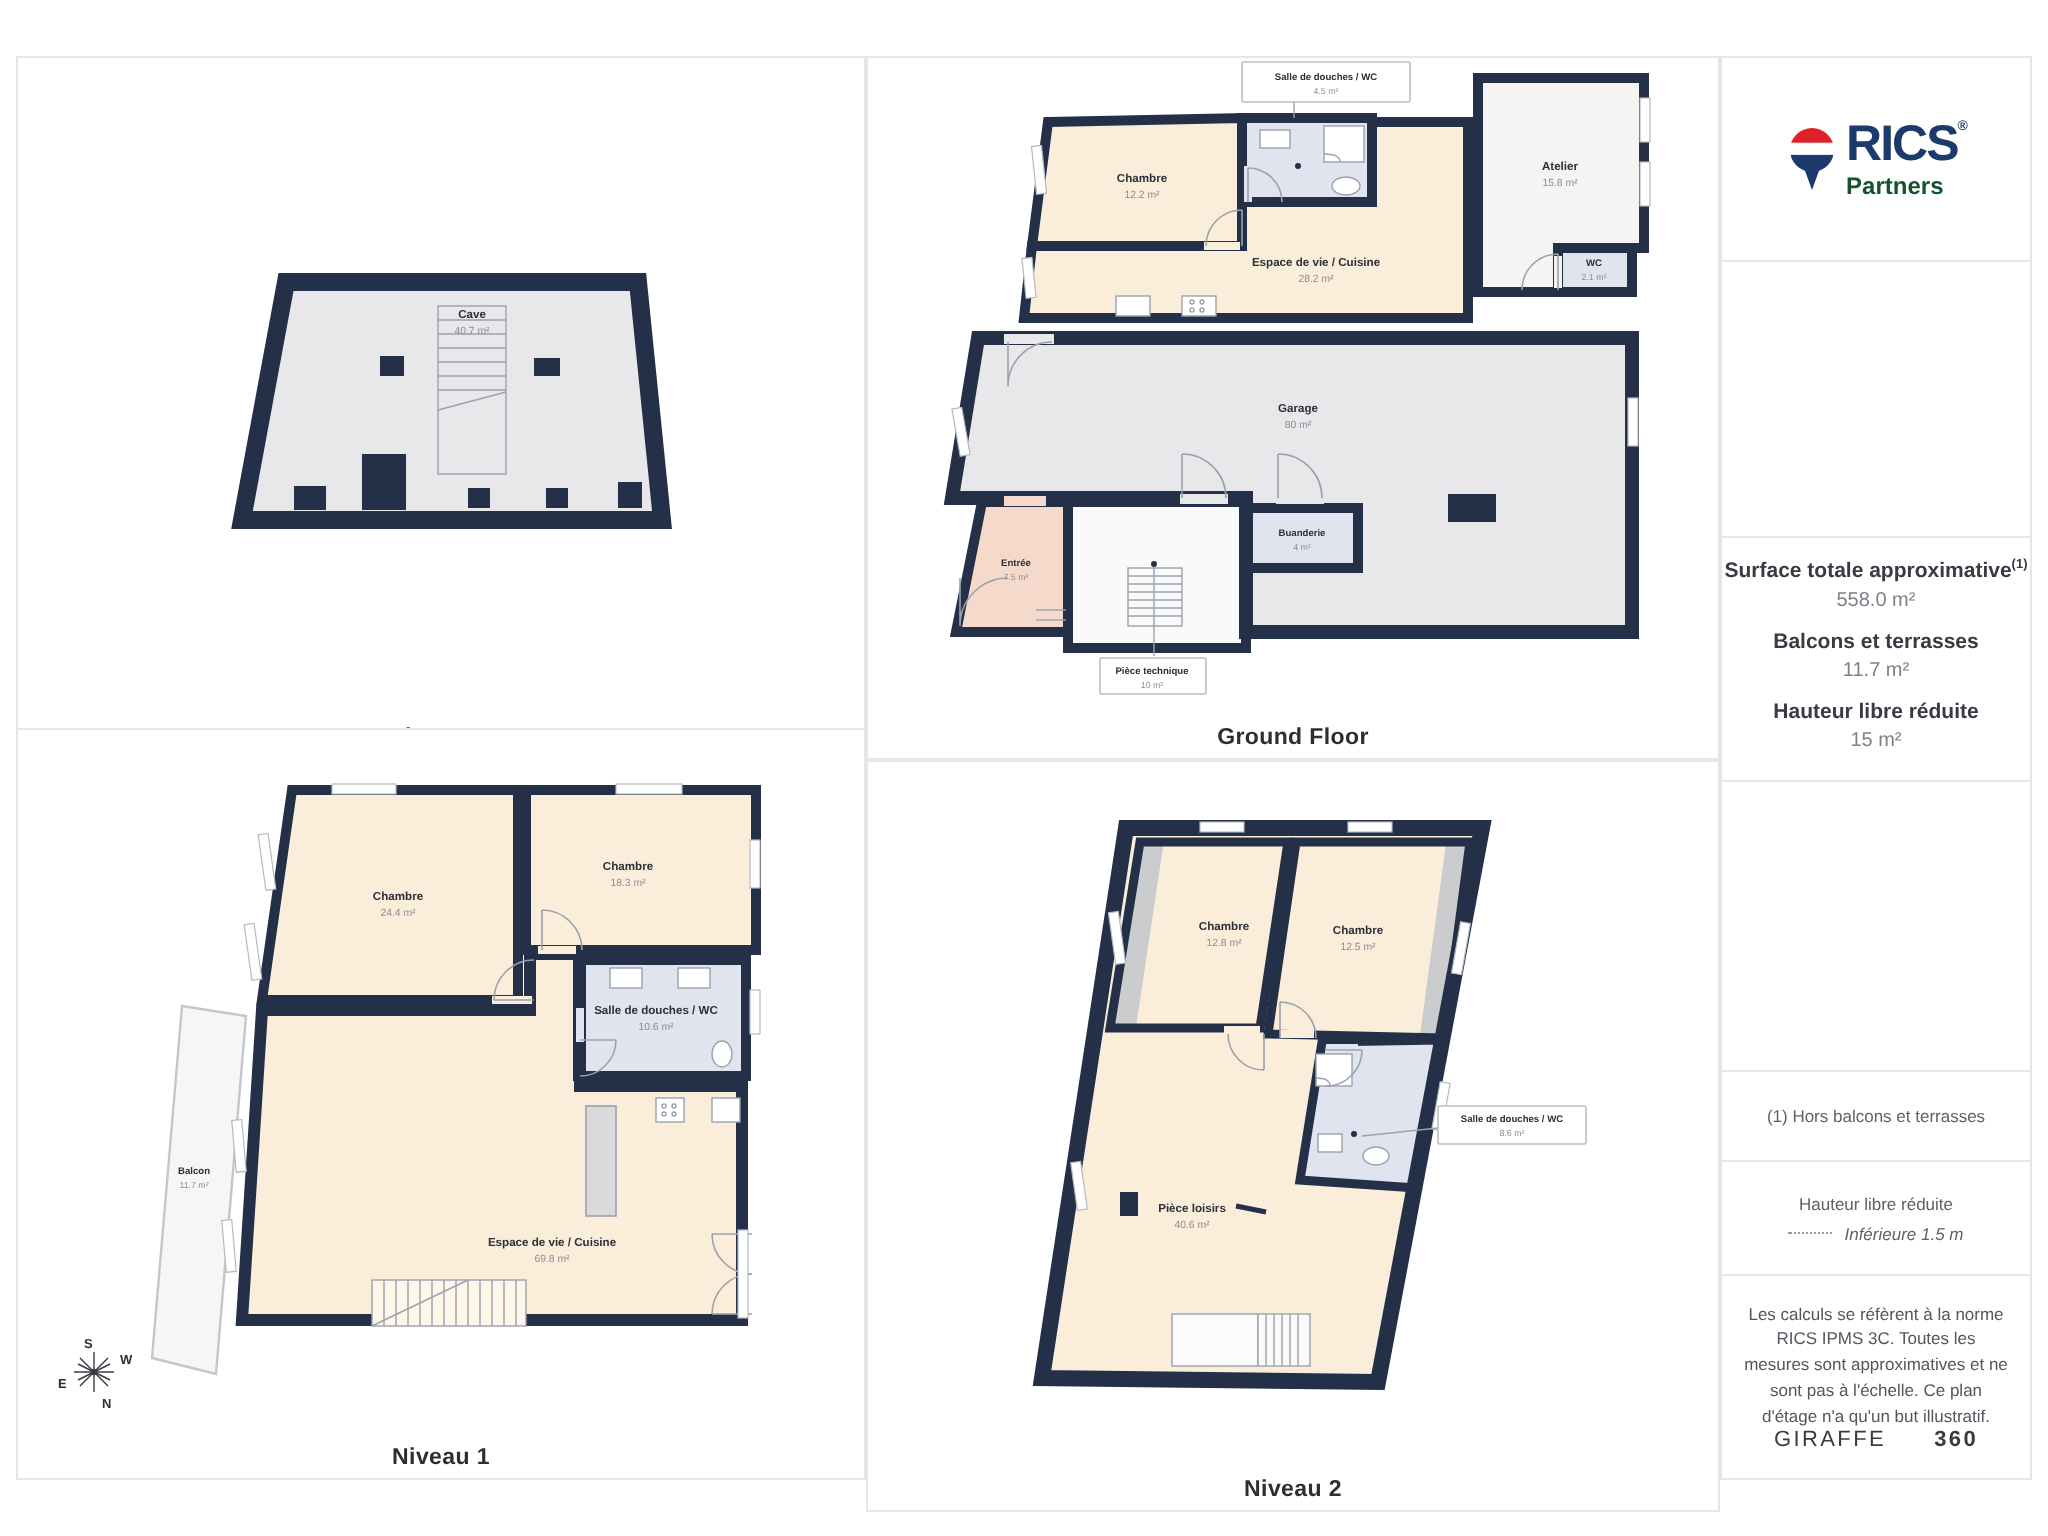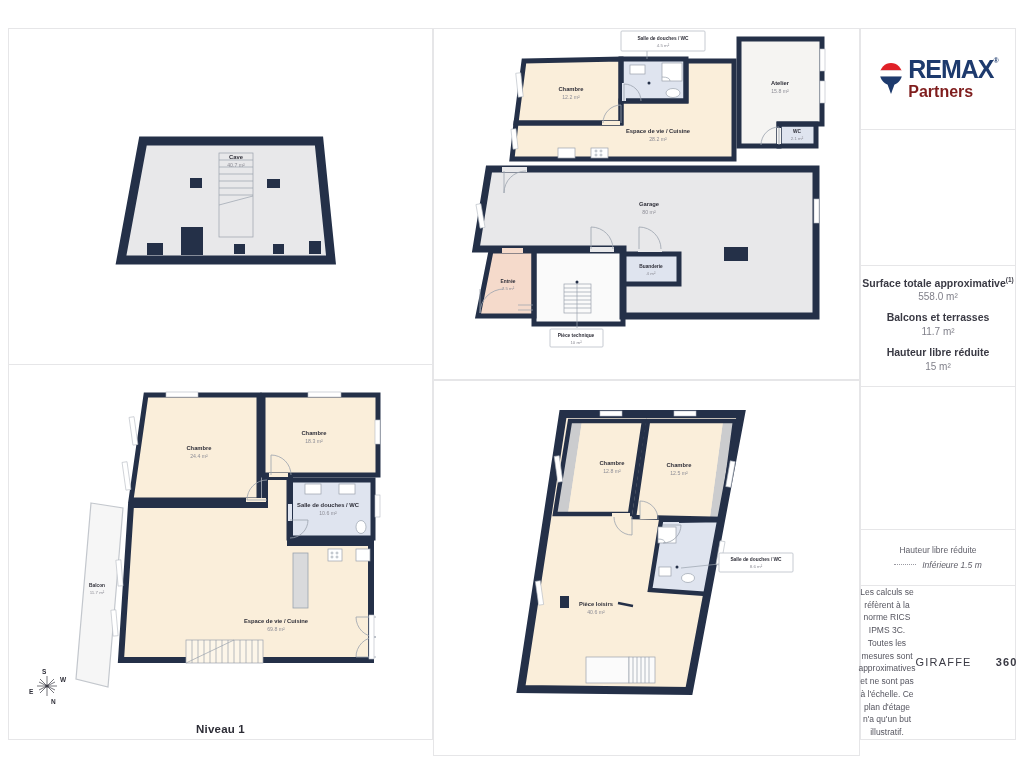--- a/index.html
+++ b/index.html
@@ -21,34 +21,34 @@
   .dot{fill:#243048;}
 
   .sidebar{position:absolute;left:860px;top:28px;width:156px;height:712px;border:1px solid #e6e6e8;background:#fff;box-sizing:border-box;display:flex;flex-direction:column;}
   .sb-sec{border-bottom:1px solid #e6e6e8;box-sizing:border-box;}
   .sb-logo{height:102px;display:flex;align-items:center;justify-content:center;}
   .sb-gap1{height:138px;}
   .sb-stats{height:122px;display:flex;flex-direction:column;align-items:center;justify-content:flex-start;padding-top:10px;gap:9px;}
   .sb-gap2{height:145px;}
   .sb-foot{height:45px;display:flex;align-items:center;justify-content:center;}
   .sb-legend{height:57px;display:flex;flex-direction:column;align-items:center;justify-content:center;gap:5px;}
-  .sb-legal{flex:1;display:flex;flex-direction:row;align-items:center;justify-content:center;padding:0 10px;border-bottom:none;}
+  .sb-legal{flex:1;display:flex;flex-direction:column;align-items:center;justify-content:center;padding:0 10px;border-bottom:none;}
   .stat{text-align:center;}
   .stat-label{font-size:10.5px;font-weight:700;color:#3a3a44;}
   .stat-label sup{font-size:6.5px;}
   .stat-value{font-size:10px;color:#80808a;margin-top:3px;}
   .foot-note{font-size:8.5px;color:#60606a;}
   .legend-title{font-size:8.5px;color:#60606a;}
   .legend-row{display:flex;align-items:center;gap:6px;font-size:8.5px;color:#60606a;font-style:italic;}
   .dots{display:inline-block;width:22px;border-top:1.4px dotted #9a9aa2;}
   .legal-text{font-size:8.5px;color:#55555f;text-align:center;line-height:1.5;}
   .giraffe{font-size:11px;letter-spacing:1.2px;color:#3a3a44;}
   .giraffe b{font-weight:700;margin-left:24px;}
   .remax-word{color:#1d3a6d;font-weight:800;font-size:25px;letter-spacing:-1px;line-height:1;}
-  .remax-sub{color:#7f1d1d;font-weight:700;font-size:16px;margin-top:1px;}
+  .remax-sub{color:#14532d;font-weight:700;font-size:12px;margin-top:1px;}
   .remax-tm{font-size:7px;vertical-align:top;color:#1d3a6d;}
 </style>
 </head>
 <body>
 
 <div class="stage">
 
   <div class="quad" style="left:8px;top:28px;width:425px;height:352px">
     <svg width="423" height="350" viewBox="0 0 423 350">
       <polygon points="134,112 310,112 322,231 112,231" fill="#e8e8ea"></polygon>
@@ -192,20 +192,21 @@
       </g>
       <g>
         <text class="small-name" x="74" y="254" text-anchor="middle">Entrée</text>
         <text class="small-area" x="74" y="261" text-anchor="middle">7.5 m²</text>
       </g>
       <g>
         <text class="small-name" x="217" y="239" text-anchor="middle">Buanderie</text>
         <text class="small-area" x="217" y="246" text-anchor="middle">4 m²</text>
       </g>
     </svg>
+    <div class="plan-title">Ground Floor</div>
   </div>
 
   <div class="quad" style="left:8px;top:364px;width:425px;height:376px">
     <svg width="423" height="374" viewBox="0 0 423 374">
 
       <polygon points="82,138 114,143 99,322 67,314" fill="#f6f6f6" stroke="#c3c7cd" stroke-width="1.2"></polygon>
 
       <polygon points="137,30 250,30 250,135 122,135" fill="#faeeda"></polygon>
       <polygon points="254,30 369,30 369,110 254,110" fill="#faeeda"></polygon>
       <polygon points="280,115 364,115 364,173 280,173" fill="#dfe4ef"></polygon>
@@ -370,56 +371,60 @@
       </g>
       <g>
         <text class="room-name" x="245" y="86" text-anchor="middle">Chambre</text>
         <text class="room-area" x="245" y="94" text-anchor="middle">12.5 m²</text>
       </g>
       <g>
         <text class="room-name" x="162" y="225" text-anchor="middle">Pièce loisirs</text>
         <text class="room-area" x="162" y="233" text-anchor="middle">40.6 m²</text>
       </g>
     </svg>
+    <div class="plan-title">Niveau 2</div>
   </div>
 
   <div class="sidebar">
     <div class="sb-sec sb-logo">
       <svg width="26" height="34" viewBox="0 0 26 34" style="position:static;margin-right:4px;">
         <clipPath id="bal">
             <circle cx="13" cy="12" r="11"></circle>
           </clipPath>
         <g clip-path="url(#bal)">
           <rect x="0" y="0" width="26" height="8.5" fill="#e02027"></rect>
           <rect x="0" y="8.5" width="26" height="6" fill="#ffffff" stroke="#c9ced6" stroke-width="0.4"></rect>
           <rect x="0" y="14.5" width="26" height="9" fill="#1d3a6d"></rect>
         </g>
         <path d="M9,21 L13,32 L17,21 Z" fill="#1d3a6d"></path>
       </svg>
       <div>
-        <div class="remax-word"><span>REMAX</span><span class="remax-tm">®</span></div>
+        <div class="remax-word"><span>RICS</span><span class="remax-tm">®</span></div>
         <div class="remax-sub">Partners</div>
       </div>
     </div>
     <div class="sb-sec sb-gap1"></div>
     <div class="sb-sec sb-stats">
       <div class="stat">
         <div class="stat-label"><span>Surface totale approximative</span><sup>(1)</sup></div>
         <div class="stat-value">558.0 m²</div>
       </div>
       <div class="stat">
         <div class="stat-label">Balcons et terrasses</div>
         <div class="stat-value">11.7 m²</div>
       </div>
       <div class="stat">
         <div class="stat-label">Hauteur libre réduite</div>
         <div class="stat-value">15 m²</div>
       </div>
     </div>
     <div class="sb-sec sb-gap2"></div>
+    <div class="sb-sec sb-foot">
+      <div class="foot-note">(1) Hors balcons et terrasses</div>
+    </div>
     <div class="sb-sec sb-legend">
       <div class="legend-title">Hauteur libre réduite</div>
       <div class="legend-row">
           <span class="dots"></span>
           <span>Inférieure 1.5 m</span>
         </div>
     </div>
     <div class="sb-sec sb-legal">
       <div class="legal-text">Les calculs se réfèrent à la norme RICS IPMS 3C. Toutes les mesures sont approximatives et ne sont pas à l'échelle. Ce plan d'étage n'a qu'un but illustratif.</div>
       <div class="giraffe"><span>GIRAFFE</span><b>360</b></div>

